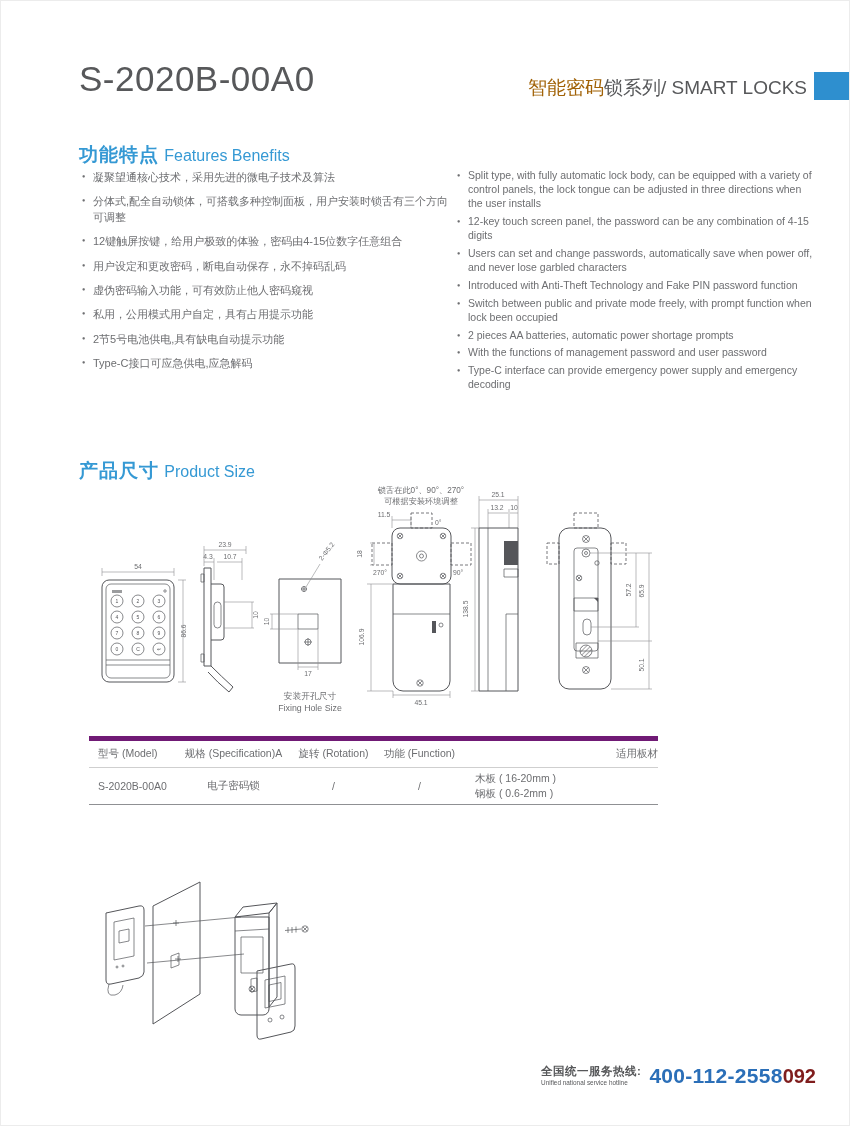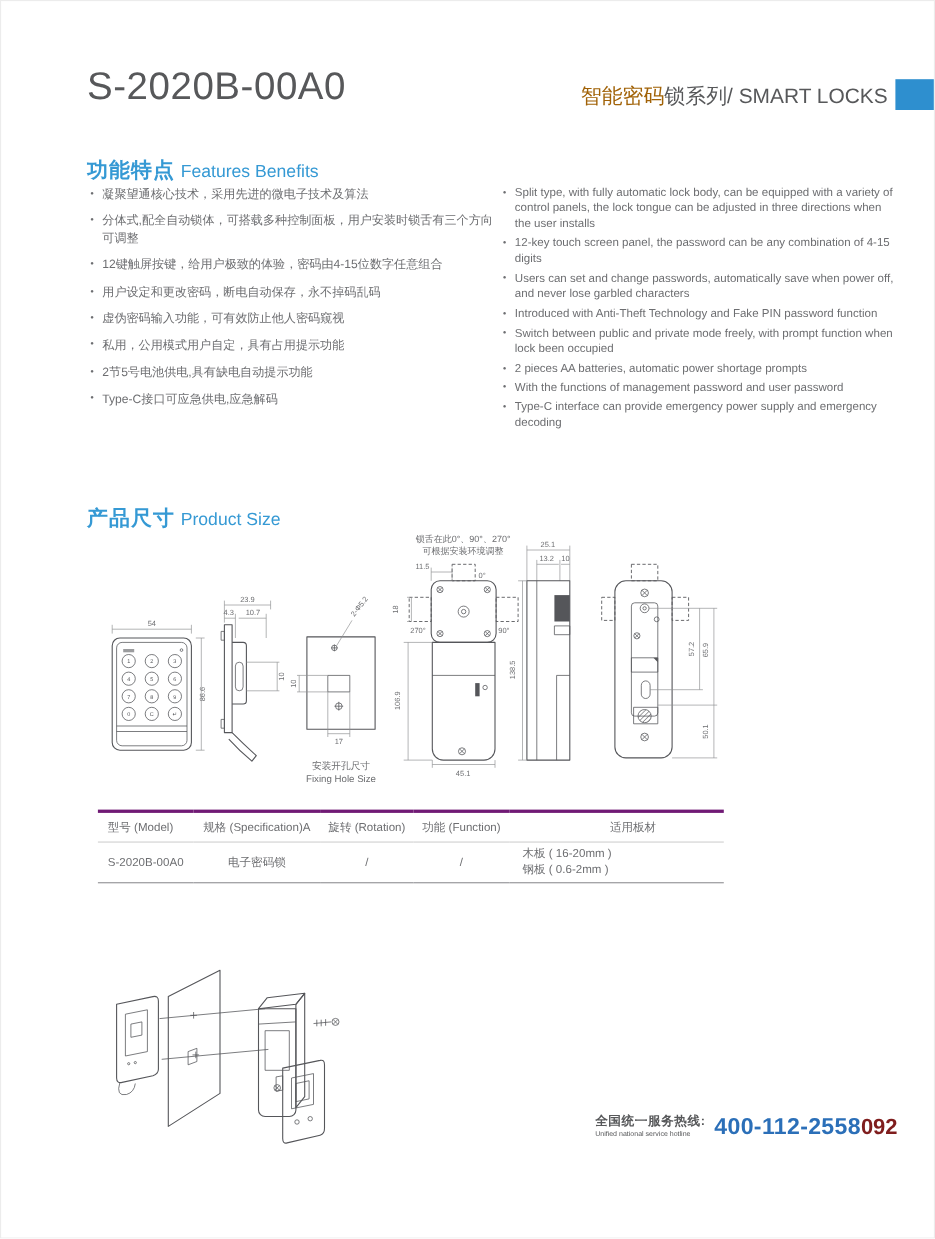--- a/index.html
+++ b/index.html
@@ -29,29 +29,29 @@
   .thin{fill:none;stroke:#55565a;stroke-width:.7;stroke-linejoin:round;}
   .dash{fill:none;stroke:#55565a;stroke-width:.8;stroke-dasharray:3 2;}
   .dim{stroke:#8d8e90;stroke-width:.6;fill:none;}
   .dimtxt{fill:#6d6e71;font-size:6.8px;}
   .note{fill:#6d6e71;font-size:8.2px;text-anchor:middle;}
   .cap{fill:#6d6e71;font-size:8.8px;text-anchor:middle;}
   .keytxt{fill:#55565a;font-size:5px;text-anchor:middle;}
   .dark{fill:#55565a;stroke:none;}
   
   .spec{position:absolute;left:88px;top:735px;width:569px;border-collapse:collapse;color:#6d6e71;font-size:10.5px;table-layout:fixed;}
-  .spec th{font-weight:normal;border-top:3px solid #701a75;border-bottom:1px solid #cfcfcf;height:26px;padding:0;text-align:center;}
+  .spec th{font-weight:normal;border-top:5px solid #701a75;border-bottom:1px solid #cfcfcf;height:26px;padding:0;text-align:center;}
   .spec td{border-bottom:1px solid #8f9093;height:36px;padding:0;text-align:center;}
   .spec th.c1,.spec td.c1{text-align:left;padding-left:9px;}
-  .spec th.c5{text-align:center;padding-left:30px;}
+  .spec th.c5{text-align:right;padding-left:30px;}
   .spec td.c5{text-align:left;padding-left:12px;line-height:1.4;}
   
   .install-svg{position:absolute;left:88px;top:878px;}
   
-  .footer{position:absolute;top:1012px;right:33px;display:flex;align-items:flex-start;}
+  .footer{position:absolute;top:1063px;right:33px;display:flex;align-items:flex-start;}
   .hotline{color:#57585a;margin-right:8px;margin-top:2px;line-height:1;}
   .hotline .cn{font-size:11.5px;font-weight:bold;letter-spacing:.5px;}
   .hotline .en{font-size:6.4px;margin-top:2px;white-space:nowrap;}
   .phone{font-size:21px;font-weight:bold;color:#2b6fb8;letter-spacing:.3px;line-height:1.1;}
   .pagenum{font-size:20px;font-weight:bold;color:#7f1d1d;line-height:1.2;}
 </style>
 </head>
 <body>
 
 <div class="page">

